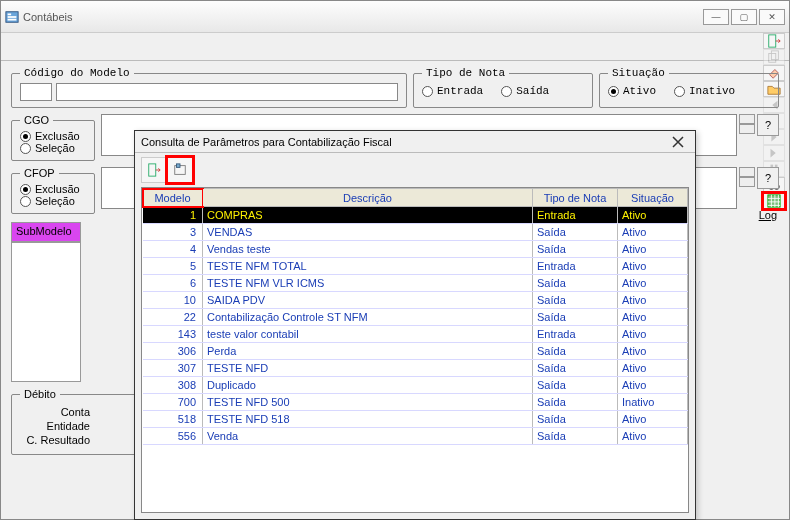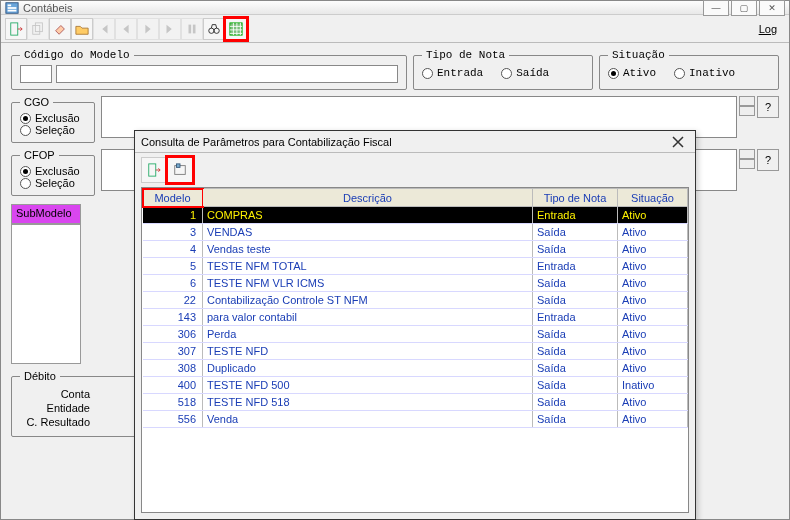--- a/index.html
+++ b/index.html
@@ -13,21 +13,21 @@
     overflow: hidden;
     position: relative;
   }
   .main-window {
     position: absolute;
     top: 0; left: 0; right: 0; bottom: 0;
     border: 1px solid #888;
     background: #f0f0f0;
   }
   .titlebar {
-    height: 14px;
+    height: 32px;
     background: linear-gradient(#fdfdfd, #e8e8e8);
     border-bottom: 1px solid #ccc;
     display: flex;
     align-items: center;
     padding: 0 4px;
   }
   .titlebar-icon {
     width: 14px; height: 14px;
     margin-right: 4px;
   }
@@ -40,22 +40,23 @@
     display: flex; align-items: center; justify-content: center;
     font-size: 9px;
     color: #555;
     cursor: pointer;
   }
   .toolbar {
     height: 28px;
     background: #f0f0f0;
     border-bottom: 1px solid #bbb;
     display: flex;
-    align-items: center;
+    align-items: flex-end;
     padding: 0 4px;
+    flex-direction: column;
   }
   .tbtn {
     width: 22px; height: 22px;
     border: 1px solid #ccc;
     background: #f6f6f6;
     margin-right: 0;
     display: flex; align-items: center; justify-content: center;
     cursor: pointer;
   }
   .tbtn.disabled { opacity: 0.4; cursor: default; }
@@ -443,28 +444,34 @@
               <td>Entrada</td>
               <td>Ativo</td>
             </tr>
             <tr>
               <td class="num">6</td>
               <td>TESTE NFM VLR ICMS</td>
               <td>Saída</td>
               <td>Ativo</td>
             </tr>
             <tr>
+              <td class="num">10</td>
+              <td>SAIDA PDV</td>
+              <td>Saída</td>
+              <td>Ativo</td>
+            </tr>
+            <tr>
               <td class="num">22</td>
               <td>Contabilização Controle ST NFM</td>
               <td>Saída</td>
               <td>Ativo</td>
             </tr>
             <tr>
               <td class="num">143</td>
-              <td>para valor contabil</td>
+              <td>teste valor contabil</td>
               <td>Entrada</td>
               <td>Ativo</td>
             </tr>
             <tr>
               <td class="num">306</td>
               <td>Perda</td>
               <td>Saída</td>
               <td>Ativo</td>
             </tr>
             <tr>
@@ -473,21 +480,21 @@
               <td>Saída</td>
               <td>Ativo</td>
             </tr>
             <tr>
               <td class="num">308</td>
               <td>Duplicado</td>
               <td>Saída</td>
               <td>Ativo</td>
             </tr>
             <tr>
-              <td class="num">400</td>
+              <td class="num">700</td>
               <td>TESTE NFD 500</td>
               <td>Saída</td>
               <td>Inativo</td>
             </tr>
             <tr>
               <td class="num">518</td>
               <td>TESTE NFD 518</td>
               <td>Saída</td>
               <td>Ativo</td>
             </tr>

